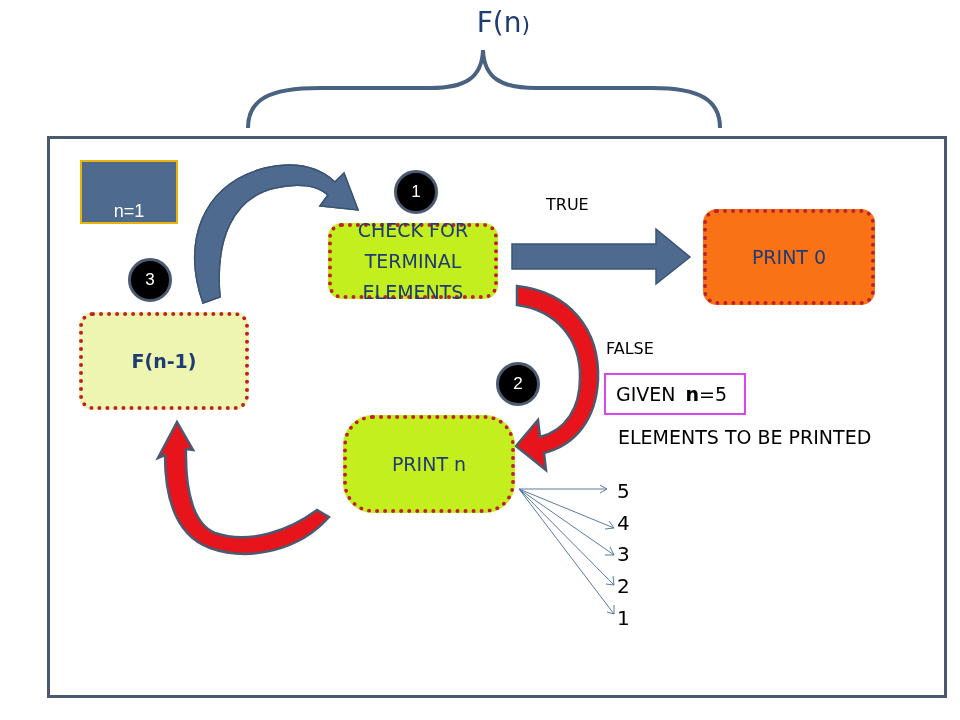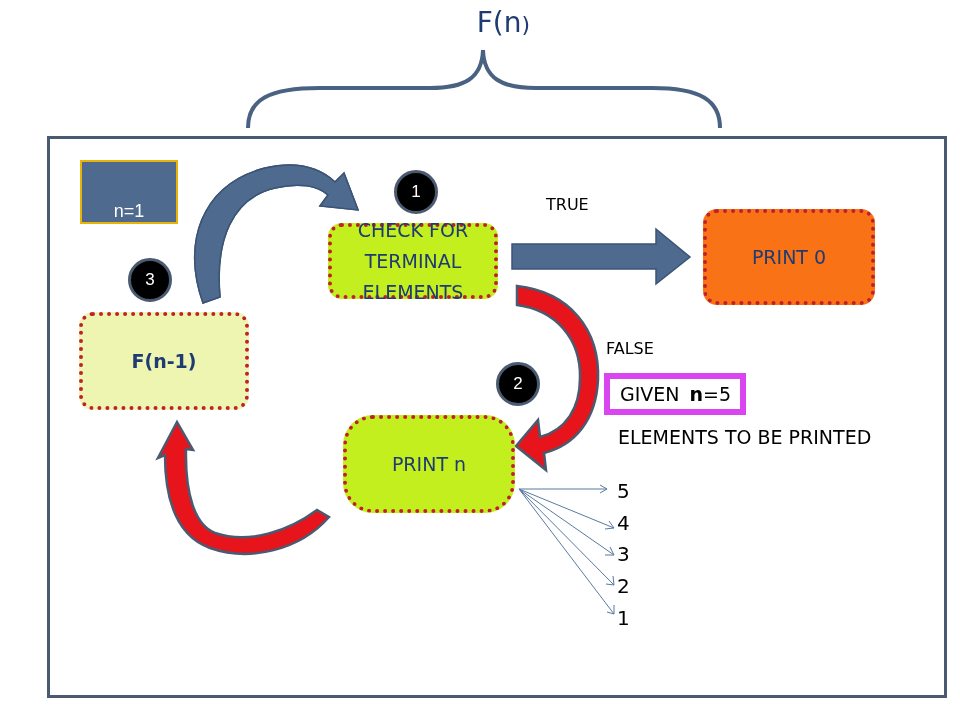--- a/index.html
+++ b/index.html
@@ -51,21 +51,21 @@
     display: flex; align-items: center; justify-content: center;
   }
   #badge-1 { left: 394px; top: 170px; }
   #badge-2 { left: 496px; top: 362px; }
   #badge-3 { left: 128px; top: 258px; }
   .label { color: #000000; font-size: 17px; font-family: "DejaVu Sans", sans-serif; }
   #true-label { left: 546px; top: 195px; font-size: 16px; }
   #false-label { left: 606px; top: 339px; font-size: 16px; }
   #given-box {
     left: 604px; top: 373px; width: 142px; height: 42px;
-    border: 6px solid #d946ef; box-sizing: border-box;
+    border: 2px solid #d946ef; box-sizing: border-box;
     display: flex; align-items: center; padding-left: 10px;
     font-size: 19px; color: #000; font-family: "DejaVu Sans", sans-serif;
   }
   #given-box b { margin-left: 10px; }
   #elements-label { left: 618px; top: 426px; font-size: 19px; }
   .out-num { left: 617px; font-size: 20px; color: #000; font-family: "DejaVu Sans", sans-serif; }
 </style>
 </head>
 <body>
 

